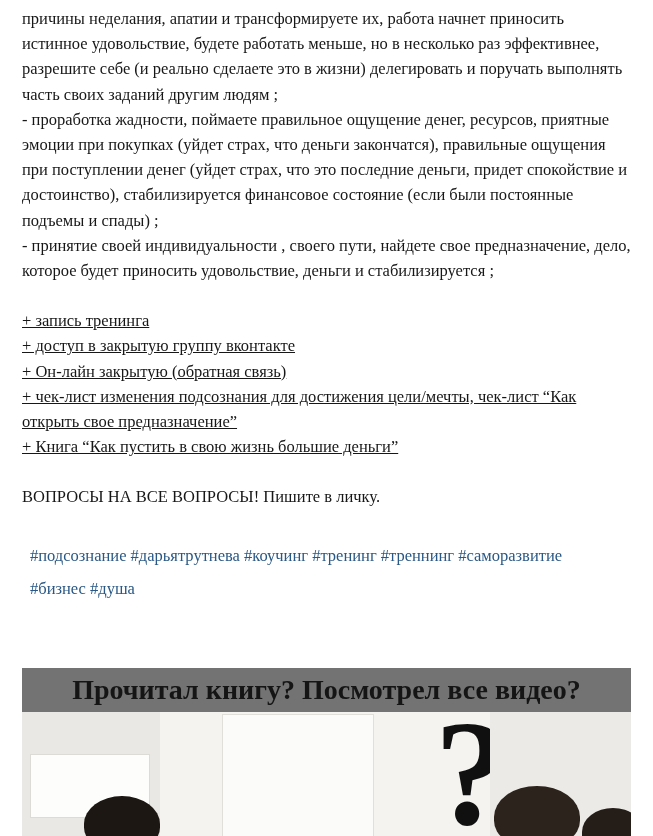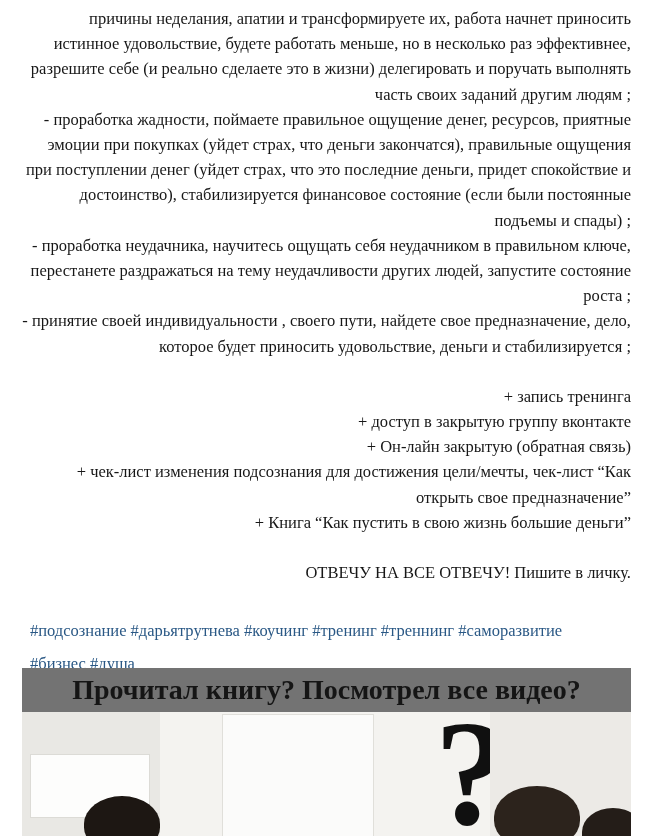--- a/index.html
+++ b/index.html
@@ -21,27 +21,28 @@
     box-sizing: border-box;
   }
   .post-body {
     padding: 6px 22px 0 22px;
     font-size: 16.5px;
     line-height: 25.2px;
     color: #171717;
   }
   .para {
     margin: 0;
-    text-align: right;
+    text-align: left;
   }
   .spacer-line {
     height: 25px;
   }
   .list-block .para {
     margin: 0;
+    text-decoration: underline;
   }
   .hashtags {
     color: #2a5885;
     font-size: 16.5px;
     line-height: 25.2px;
     margin: 8px;
   }
   .attach {
     position: absolute;
     left: 22px;
@@ -152,36 +153,35 @@
 </style>
 </head>
 <body>
 
 <div class="page">
 
   <div class="post-body">
 
     <p class="para">причины неделания, апатии и трансформируете их, работа начнет приносить истинное удовольствие, будете работать меньше, но в несколько раз эффективнее, разрешите себе (и реально сделаете это в жизни) делегировать и поручать выполнять часть своих заданий другим людям ;</p>
     <p class="para">- проработка жадности, поймаете правильное ощущение денег, ресурсов, приятные эмоции при покупках (уйдет страх, что деньги закончатся), правильные ощущения при поступлении денег (уйдет страх, что это последние деньги, придет спокойствие и достоинство), стабилизируется финансовое состояние (если были постоянные подъемы и спады) ;</p>
-    <p class="para">- проработка неудачника, научитесь ощущать себя неудачником в правильном ключе, перестанете раздражаться на тему неудачливости других людей, запустите состояние роста ;</p>
     <p class="para">- принятие своей индивидуальности , своего пути, найдете свое предназначение, дело, которое будет приносить удовольствие, деньги и стабилизируется ;</p>
 
     <div class="spacer-line"></div>
 
     <div class="list-block">
       <p class="para">+ запись тренинга</p>
       <p class="para">+ доступ в закрытую группу вконтакте</p>
       <p class="para">+ Он-лайн закрытую (обратная связь)</p>
       <p class="para">+ чек-лист изменения подсознания для достижения цели/мечты, чек-лист “Как открыть свое предназначение”</p>
       <p class="para">+ Книга “Как пустить в свою жизнь большие деньги”</p>
     </div>
 
     <div class="spacer-line"></div>
 
-    <p class="para">ОТВЕЧУ НА ВСЕ ОТВЕЧУ! Пишите в личку.</p>
+    <p class="para">ВОПРОСЫ НА ВСЕ ВОПРОСЫ! Пишите в личку.</p>
 
     <div class="spacer-line"></div>
 
     <p class="hashtags">#подсознание #дарьятрутнева #коучинг #тренинг #треннинг #саморазвитие</p>
     <p class="hashtags">#бизнес #душа</p>
 
   </div>
 
   <div class="attach">
     <div class="attach-inner">

